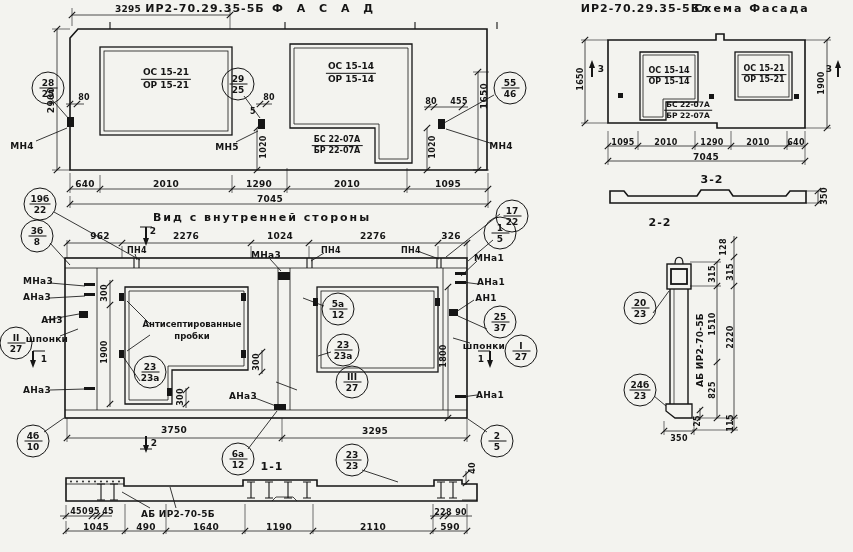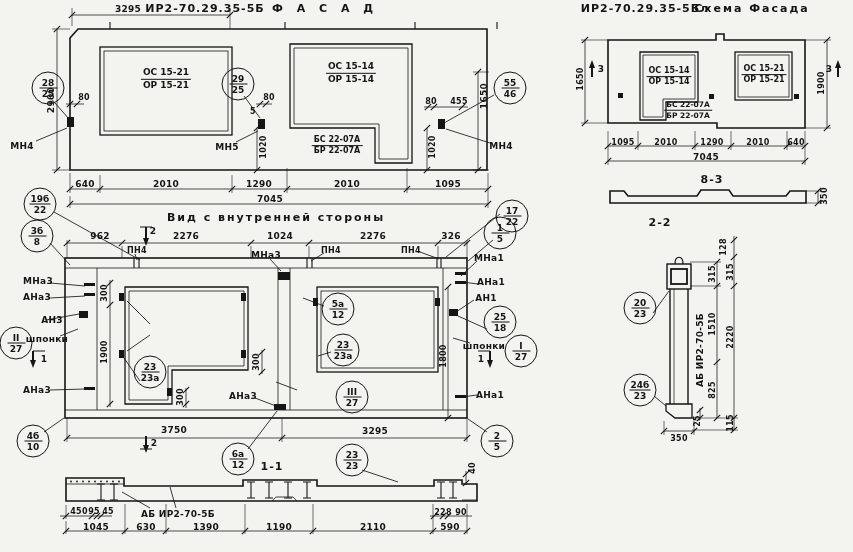--- a/index.html
+++ b/index.html
@@ -290,21 +290,21 @@
     </div>
 <div class="C" style="left:238px;top:84px">
       <i>29</i>
       <b>25</b>
     </div>
 <div class="C" style="left:510px;top:88px">
       <i>55</i>
       <b>46</b>
     </div>
 
-<div class="L s11 sp2" style="left:276px;top:217px">Вид с внутренней стороны</div>
+<div class="L s11 sp2" style="left:262px;top:217px">Вид с внутренней стороны</div>
 <div class="L" style="left:100px;top:236px">962</div>
 <div class="L" style="left:186px;top:236px">2276</div>
 <div class="L" style="left:280px;top:236px">1024</div>
 <div class="L" style="left:373px;top:236px">2276</div>
 <div class="L" style="left:451px;top:236px">326</div>
 <div class="L" style="left:174px;top:430px">3750</div>
 <div class="L" style="left:375px;top:431px">3295</div>
 <div class="L s8 V" style="left:104px;top:293px">300</div>
 <div class="L s8 V" style="left:104px;top:352px">1900</div>
 <div class="L s8 V" style="left:256px;top:362px">300</div>
@@ -318,20 +318,24 @@
 <div class="L" style="left:489px;top:258px">МНа1</div>
 <div class="L" style="left:491px;top:282px">АНа1</div>
 <div class="L" style="left:486px;top:298px">АН1</div>
 <div class="L" style="left:484px;top:346px">шпонки</div>
 <div class="L" style="left:490px;top:395px">АНа1</div>
 <div class="L" style="left:266px;top:255px">МНа3</div>
 <div class="L" style="left:243px;top:396px">АНа3</div>
 <div class="L s8" style="left:137px;top:250px">ПН4</div>
 <div class="L s8" style="left:331px;top:250px">ПН4</div>
 <div class="L s8" style="left:411px;top:250px">ПН4</div>
+<div class="T" style="left:192px;top:331px">
+      <span>Антисептированные</span>
+      <span>пробки</span>
+    </div>
 <div class="L" style="left:153px;top:231px">2</div>
 <div class="L" style="left:154px;top:443px">2</div>
 <div class="L" style="left:44px;top:359px">1</div>
 <div class="L" style="left:481px;top:359px">1</div>
 <div class="C" style="left:40px;top:204px">
       <i>19б</i>
       <b>22</b>
     </div>
 <div class="C" style="left:37px;top:236px">
       <i>3б</i>
@@ -340,31 +344,31 @@
 <div class="C" style="left:512px;top:216px">
       <i>17</i>
       <b>22</b>
     </div>
 <div class="C" style="left:500px;top:233px">
       <i>1</i>
       <b>5</b>
     </div>
 <div class="C" style="left:500px;top:322px">
       <i>25</i>
-      <b>18</b>
+      <b>37</b>
     </div>
 <div class="C" style="left:521px;top:351px">
       <i>I</i>
       <b>27</b>
     </div>
 <div class="C" style="left:16px;top:343px">
       <i>II</i>
       <b>27</b>
     </div>
-<div class="C" style="left:352px;top:397px">
+<div class="C" style="left:352px;top:382px">
       <i>III</i>
       <b>27</b>
     </div>
 <div class="C" style="left:150px;top:372px">
       <i>23</i>
       <b>23а</b>
     </div>
 <div class="C" style="left:343px;top:350px">
       <i>23</i>
       <b>23а</b>
@@ -388,22 +392,22 @@
 
 <div class="L s11" style="left:272px;top:466px">1-1</div>
 <div class="L" style="left:178px;top:514px">АБ ИР2-70-5Б</div>
 <div class="L s8" style="left:79px;top:511px">450</div>
 <div class="L s8" style="left:94px;top:511px">95</div>
 <div class="L s8" style="left:108px;top:511px">45</div>
 <div class="L s8" style="left:443px;top:512px">228</div>
 <div class="L s8" style="left:461px;top:512px">90</div>
 <div class="L s8 V" style="left:472px;top:468px">40</div>
 <div class="L" style="left:96px;top:527px">1045</div>
-<div class="L" style="left:146px;top:527px">630</div>
-<div class="L" style="left:206px;top:527px">1390</div>
+<div class="L" style="left:146px;top:527px">490</div>
+<div class="L" style="left:206px;top:527px">1640</div>
 <div class="L" style="left:279px;top:527px">1190</div>
 <div class="L" style="left:373px;top:527px">2110</div>
 <div class="L" style="left:450px;top:527px">590</div>
 <div class="C" style="left:352px;top:460px">
       <i>23</i>
       <b>23</b>
     </div>
 
 <div class="L s11" style="left:645px;top:8px">ИР2-70.29.35-5Бл</div>
 <div class="L s11 sp2" style="left:752px;top:8px">Схема Фасада</div>
@@ -423,21 +427,21 @@
 <div class="L s8 V" style="left:821px;top:83px">1900</div>
 <div class="L s8" style="left:623px;top:142px">1095</div>
 <div class="L s8" style="left:666px;top:142px">2010</div>
 <div class="L s8" style="left:712px;top:142px">1290</div>
 <div class="L s8" style="left:758px;top:142px">2010</div>
 <div class="L s8" style="left:796px;top:142px">640</div>
 <div class="L" style="left:706px;top:157px">7045</div>
 <div class="L" style="left:601px;top:69px">3</div>
 <div class="L" style="left:829px;top:69px">3</div>
 
-<div class="L s11" style="left:712px;top:179px">8-3</div>
+<div class="L s11" style="left:712px;top:179px">3-2</div>
 <div class="L s8 V" style="left:824px;top:196px">350</div>
 
 <div class="L s11" style="left:660px;top:222px">2-2</div>
 <div class="L V" style="left:700px;top:350px">АБ ИР2-70-5Б</div>
 <div class="L s8 V" style="left:723px;top:247px">128</div>
 <div class="L s8 V" style="left:712px;top:274px">315</div>
 <div class="L s8 V" style="left:730px;top:272px">315</div>
 <div class="L s8 V" style="left:712px;top:324px">1510</div>
 <div class="L s8 V" style="left:730px;top:337px">2220</div>
 <div class="L s8 V" style="left:712px;top:390px">825</div>

